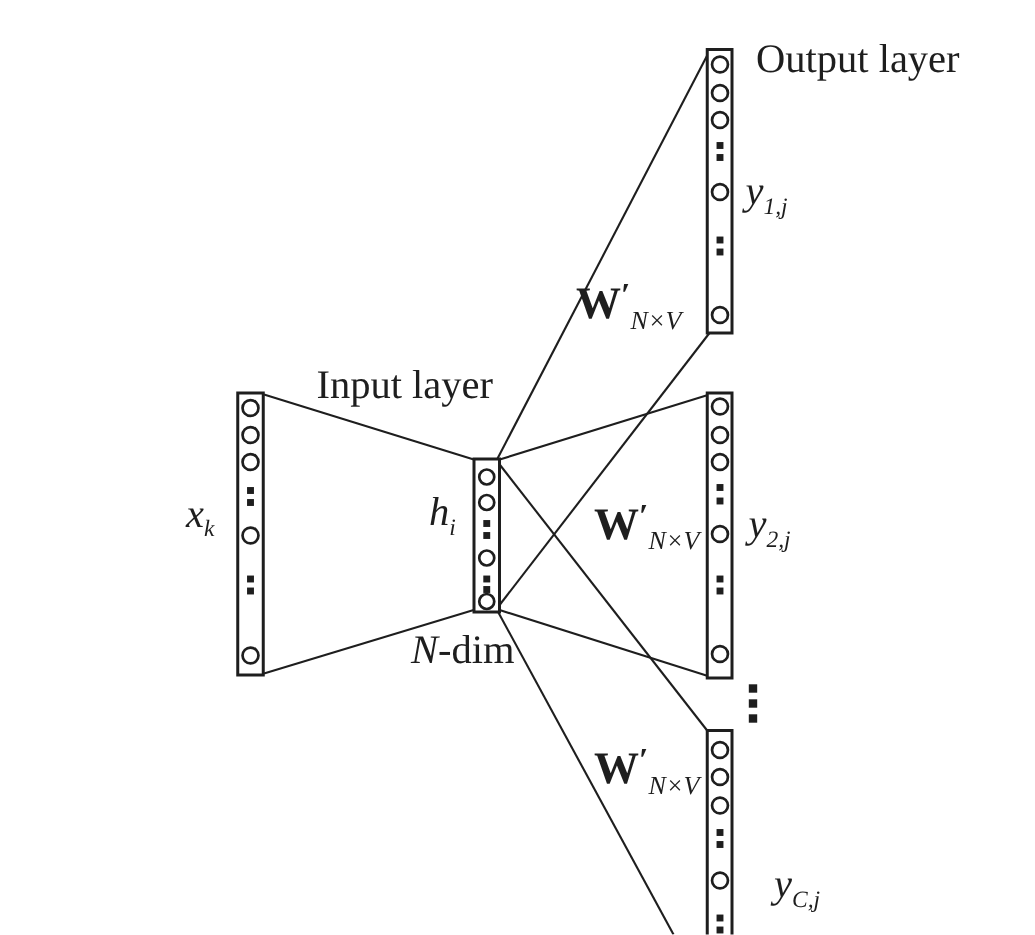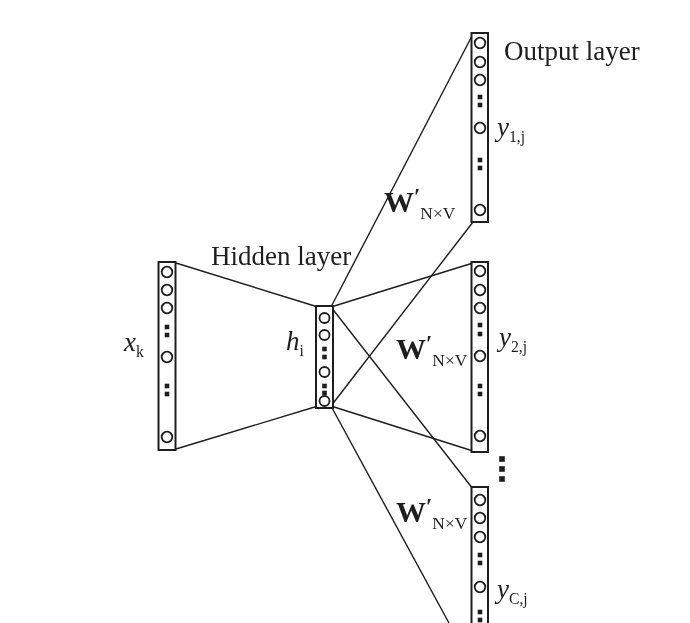--- a/index.html
+++ b/index.html
@@ -21,21 +21,21 @@
     position: absolute;
     color: var(--ink);
     line-height: 1;
     white-space: nowrap;
   }
   .size-title { font-size: 27px; }
   .var { font-size: 27px; }
   .w   { font-size: 30px; }
   .it  { font-style: italic; }
   .bold{ font-weight: bold; }
-  .lbl sub { font-size: 0.58em; line-height: 1; }
+  .lbl sub { font-size: 0.58em; font-style: italic; line-height: 1; }
   .prime { font-weight: bold; font-size: 0.75em; vertical-align: 8px; }
 </style>
 </head>
 <body>
 
 <div class="stage">
 
   <svg id="net" width="690" height="623" viewBox="0 0 690 623">
       <line x1="176" y1="263" x2="318" y2="307" class="edge"></line>
       <line x1="176" y1="449" x2="318" y2="406" class="edge"></line>
@@ -92,36 +92,37 @@
       <rect x="477.7" y="560.7" width="4.6" height="4.6" class="dot"></rect>
       <circle cx="480" cy="587" r="5.3" class="node"></circle>
       <rect x="477.7" y="609.7" width="4.6" height="4.6" class="dot"></rect>
       <rect x="477.7" y="617.7" width="4.6" height="4.6" class="dot"></rect>
       <rect x="499.2" y="456.2" width="5.6" height="5.6" class="dot"></rect>
       <rect x="499.2" y="466.2" width="5.6" height="5.6" class="dot"></rect>
       <rect x="499.2" y="476.2" width="5.6" height="5.6" class="dot"></rect>
     </svg>
 
 
-  <div class="lbl size-title" style="left:211px; top:243px">Hidden layer</div>
+  <div class="lbl size-title" style="left:211px; top:243px">Input layer</div>
 
-  <div class="lbl size-title" style="left:504px; top:38px">Output layer</div>
+  <div class="lbl size-title" style="left:504px; top:26px">Output layer</div>
 
   <div class="lbl var" style="left:124px; top:329px"><span class="it">x</span><sub>k</sub></div>
 
 
   <div class="lbl var" style="left:286px; top:328px"><span class="it">h</span><sub>i</sub></div>
 
   <div class="lbl w" style="left:384px; top:186px"><span class="bold">W</span><span class="prime">′</span><sub>N×V</sub></div>
 
   <div class="lbl w" style="left:396px; top:333px"><span class="bold">W</span><span class="prime">′</span><sub>N×V</sub></div>
 
   <div class="lbl w" style="left:396px; top:496px"><span class="bold">W</span><span class="prime">′</span><sub>N×V</sub></div>
 
   <div class="lbl var" style="left:497px; top:114px"><span class="it">y</span><sub>1,j</sub></div>
 
-  <div class="lbl var" style="left:499px; top:324px"><span class="it">y</span><sub>2,j</sub></div>
+  <div class="lbl var" style="left:499px; top:336px"><span class="it">y</span><sub>2,j</sub></div>
 
-  <div class="lbl var" style="left:497px; top:576px"><span class="it">y</span><sub>C,j</sub></div>
+  <div class="lbl var" style="left:516px; top:576px"><span class="it">y</span><sub>C,j</sub></div>
 
 
+  <div class="lbl size-title" style="left:274px; top:420px"><span class="it">N</span><span>-dim</span></div>
 
 </div>
 
 </body></html>

